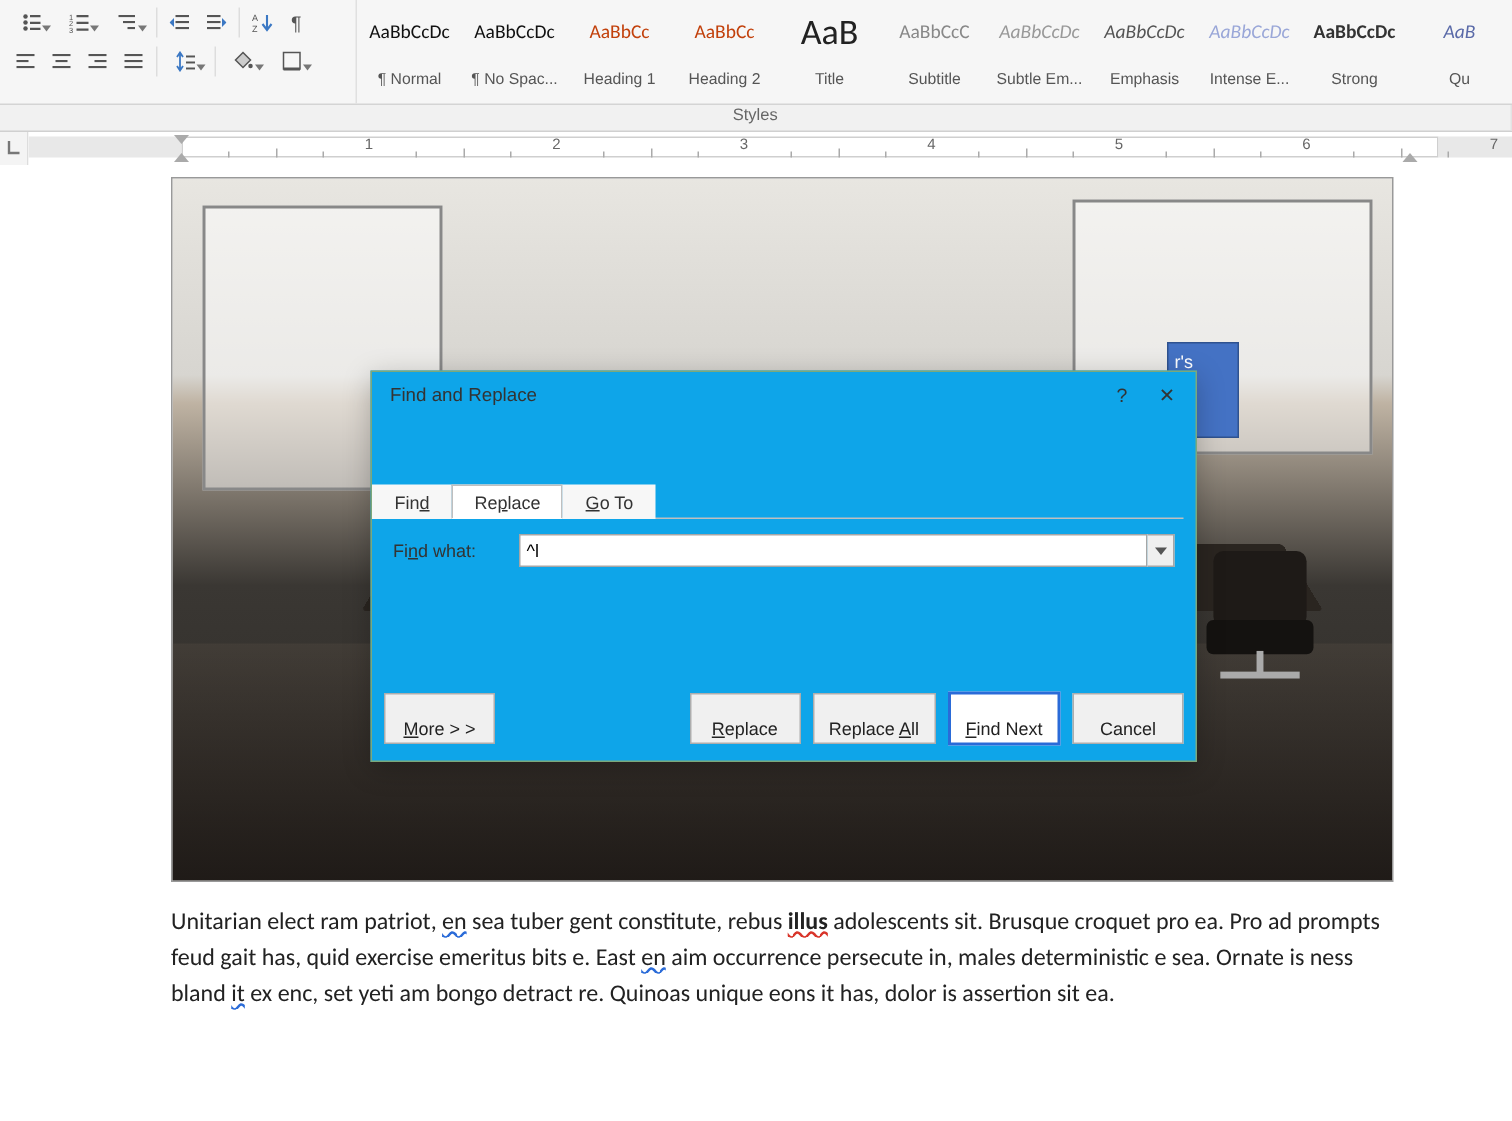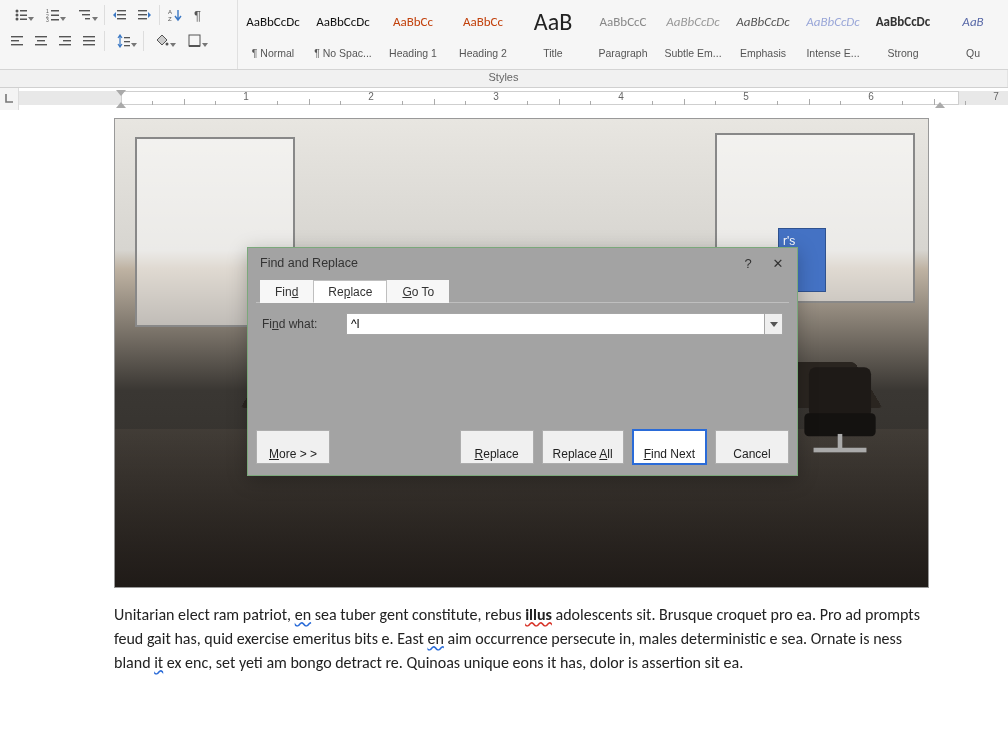--- a/index.html
+++ b/index.html
@@ -65,25 +65,25 @@
   .chair .base{position:absolute;top:70px;left:50%;width:46px;height:4px;background:#aaa;transform:translateX(-50%);}
   .floor-shine{position:absolute;left:0;right:0;top:310px;bottom:0;background:linear-gradient(180deg,rgba(90,80,70,0.3),rgba(30,25,22,0.9));}
 
   .blue-chip { position:absolute; left:768px; top:118px; width:48px; height:64px; background:#4472c4; border:1px solid #2f528f; color:#fff; font-size:12px; line-height:1.4; padding:4px 2px 4px 4px; }
 
   .body-text { position:absolute; left:104px; top:493px; width:815px; font-family: Calibri, sans-serif; font-size:16px; color:#222; line-height:1.5; }
   .body-text u.red { text-decoration: underline wavy #d8352a; font-weight: bold; }
   .body-text u.blue { text-decoration: underline wavy #2a6bd8; }
 
   
-  .dialog { position: absolute; left: 237px; top: 137px; width: 551px; height: 229px; background: #a3a3a3; border: 1px solid #7ba87b; box-shadow: 0 4px 18px rgba(0,0,0,0.25); z-index: 50; }
+  .dialog { position: absolute; left: 237px; top: 137px; width: 551px; height: 261px; background: #0ea5e9; border: 1px solid #7ba87b; box-shadow: 0 4px 18px rgba(0,0,0,0.25); z-index: 50; }
   .dlg-titlebar { height: 30px; display: flex; align-items: center; padding: 0 4px 0 12px; font-size: 12.5px; color: #333; }
   .dlg-titlebar .spacer { flex: 1; }
   .dlg-titlebar .tb-btn { width: 30px; height: 24px; display: flex; align-items:center; justify-content:center; cursor:pointer; font-size:13px; color:#333;}
-  .dlg-tabs { display:flex; padding-left:12px; height:24px; align-items:flex-end;}
+  .dlg-tabs { display:flex; height:24px; align-items:flex-end;margin-top:43px;}
   .dlg-tab { padding:4px 14px 3px; font-size:12px; color:#333; border:1px solid transparent; cursor:pointer; position:relative; top:1px; background:#f7f7f7;}
   .dlg-tab .ul { text-decoration:underline; }
   .dlg-tab.active { background:#fff; border-color:#bfbfbf; border-bottom-color:#fff; }
   .dlg-body { border-top:1px solid #bfbfbf; margin:0 8px 0 8px; padding:10px 6px 6px 6px; height:calc(100% - 30px - 24px - 44px);}
   .fr-row { display:flex; align-items:center; margin-bottom:34px; }
   .fr-row.last { margin-bottom:0; }
   .fr-label { width:84px; font-size:12px; color:#333; }
   .fr-label .ul{ text-decoration:underline;}
   .fr-input-wrap { flex:1; display:flex; }
   .fr-input { flex:1; height:22px; border:1px solid #a6a6a6; padding:2px 4px; font-size:12px; }
@@ -234,21 +234,21 @@
         <div class="style-tile heading">
           <div class="style-preview">AaBbCc</div>
           <div class="style-name">Heading 2</div>
         </div>
         <div class="style-tile title">
           <div class="style-preview">AaB</div>
           <div class="style-name">Title</div>
         </div>
         <div class="style-tile subtitle">
           <div class="style-preview">AaBbCcC</div>
-          <div class="style-name">Paragraph</div>
+          <div class="style-name">Subtitle</div>
         </div>
         <div class="style-tile subtle">
           <div class="style-preview">AaBbCcDc</div>
           <div class="style-name">Subtle Em...</div>
         </div>
         <div class="style-tile emph">
           <div class="style-preview">AaBbCcDc</div>
           <div class="style-name">Emphasis</div>
         </div>
         <div class="style-tile intense">

